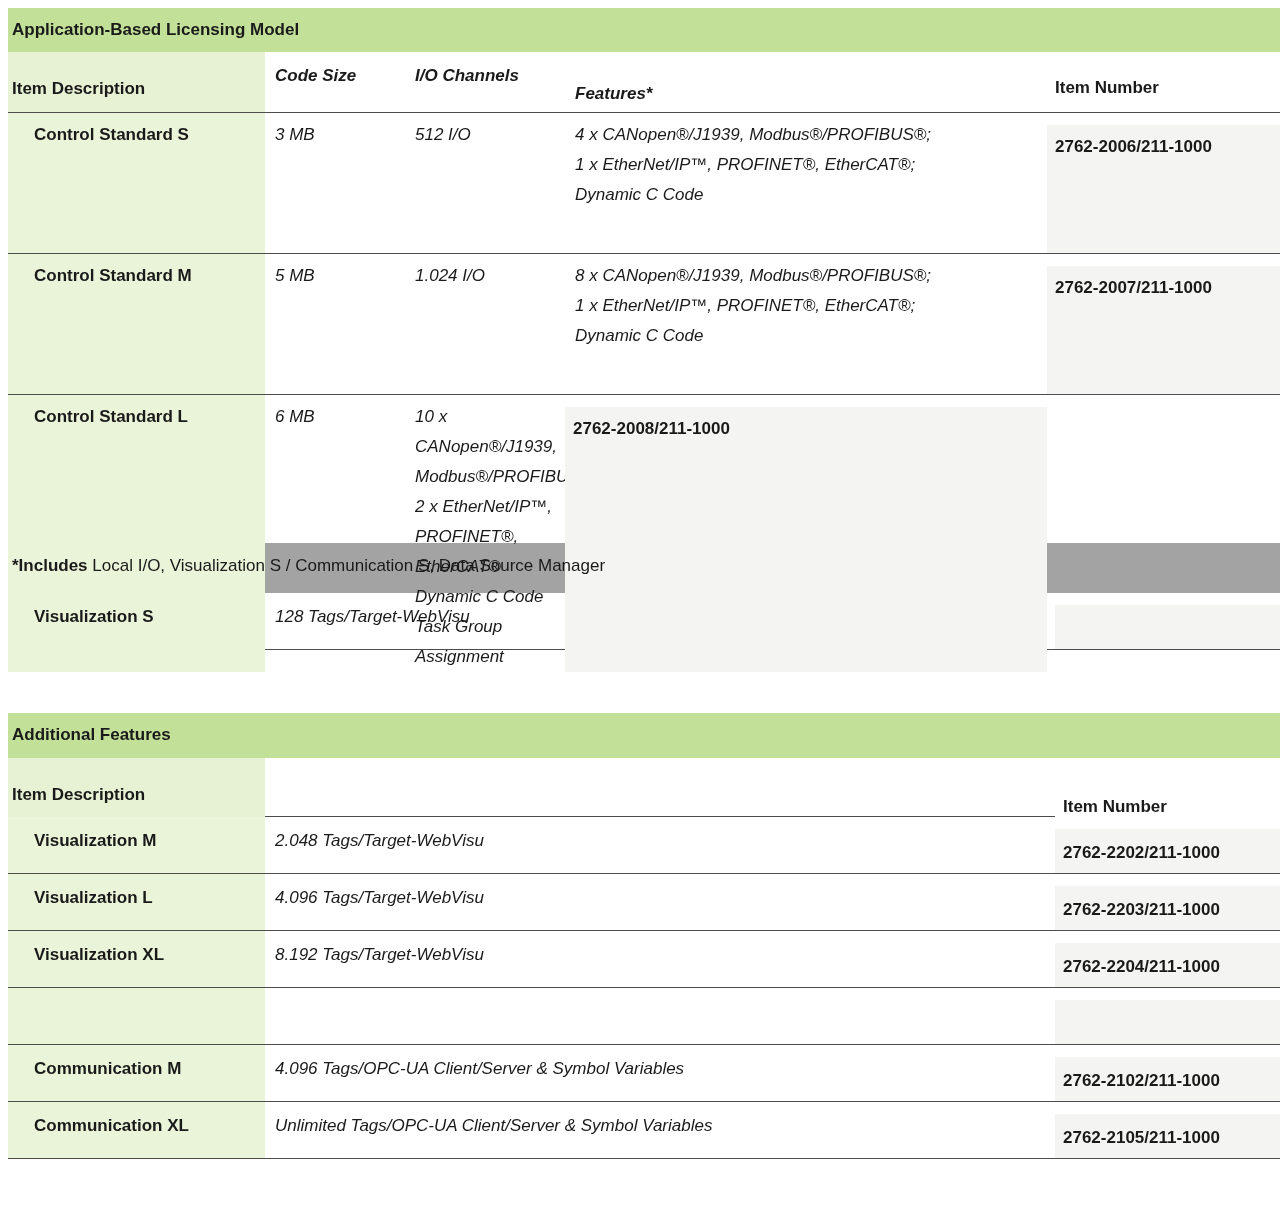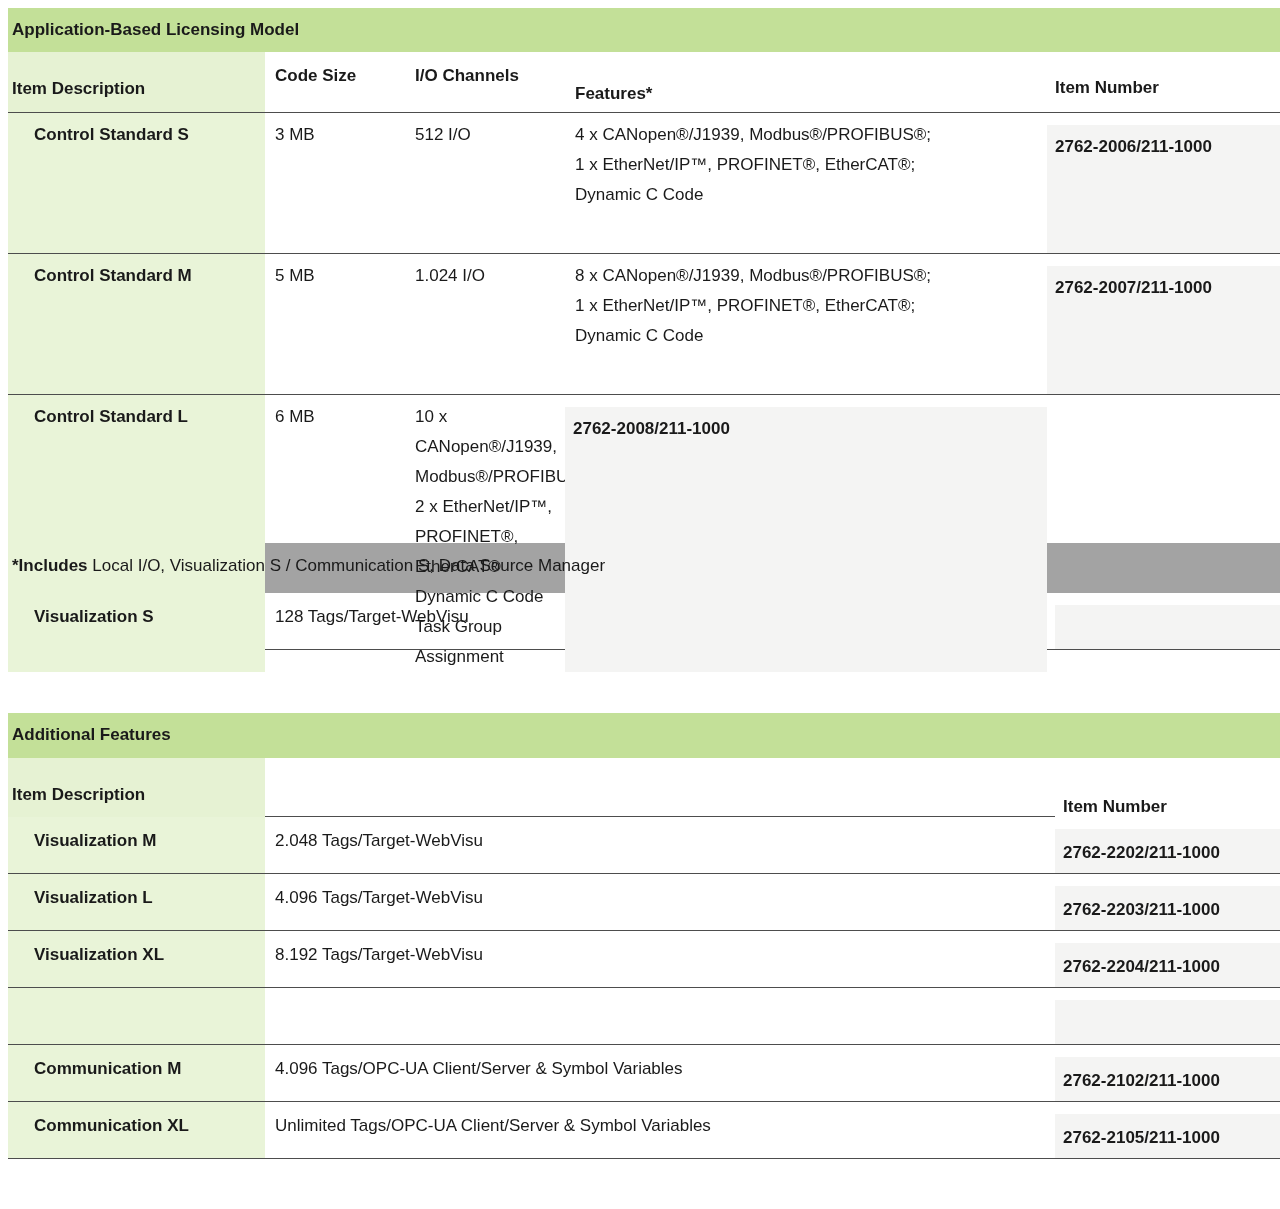--- a/index.html
+++ b/index.html
@@ -47,21 +47,21 @@
   }
   .t1row > div, .t2row > div { box-sizing: border-box; }
 
   .hdr-row { height: 60px; }
   .t2 .hdr-row { height: 58px; }
   .hdr-row > div { padding-top: 27px; font-weight: bold; }
   .bordered { border-bottom: 1px solid #4d4d4d; }
 
   .c1 { padding-left: 26px; padding-top: 12px; font-weight: bold; background: #e9f4d8; }
   .hdr-c1 { padding-left: 4px !important; background: #e6f2d3; }
-  .c2, .c3, .c4 { padding-left: 10px; padding-top: 12px; }
+  .c2, .c3, .c4 { padding-left: 10px; padding-top: 12px; font-style: italic; }
   .c4 { line-height: 30px; padding-top: 7px; }
   .c5 { padding-left: 8px; padding-top: 12px; font-weight: bold; background: #f4f4f3; margin-top: 12px; }
   .hdr-c5 { background: #ffffff; }
 
   .row-140 { height: 140px; }
   .row-148 { height: 148px; }
   .row-56  { height: 56px; }
   .row-56 > .c1, .row-56 > .c2, .row-56 > .c5 { padding-top: 14px; }
 
   .gap { height: 63px; background: #ffffff; }

